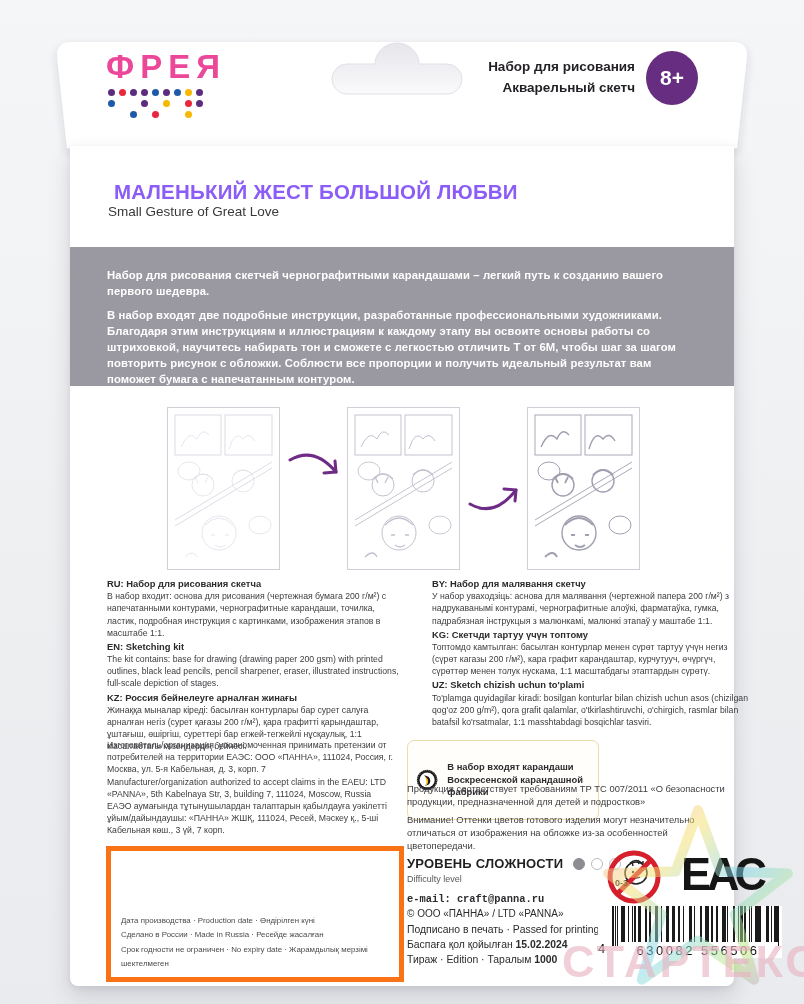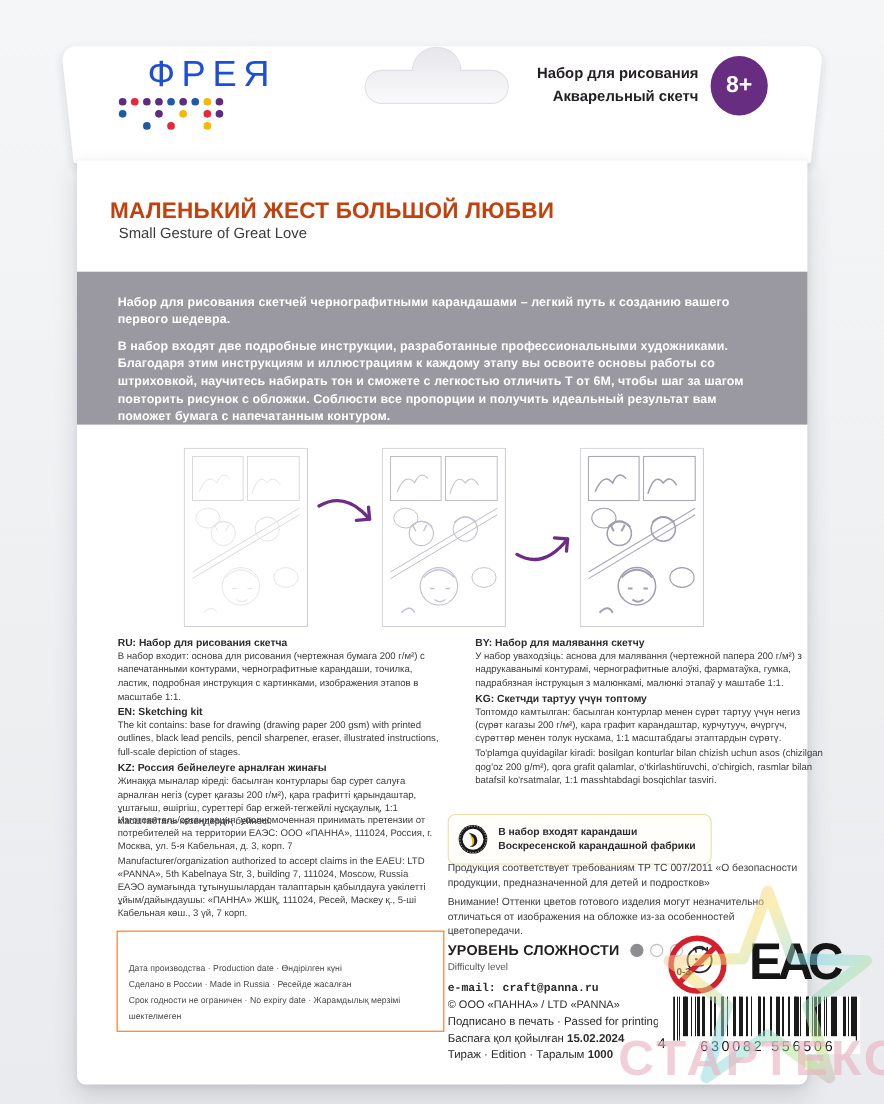--- a/index.html
+++ b/index.html
@@ -13,32 +13,32 @@
   .page{position:absolute;inset:0;}
   
   .card-body{
     position:absolute;left:70px;top:146px;width:664px;height:840px;
     background:#ffffff;border-radius:2px 2px 8px 8px;
     box-shadow:0 10px 22px rgba(50,50,70,.16), 0 2px 6px rgba(50,50,70,.08);
   }
   .flap-svg{position:absolute;left:0;top:0;}
   
   .brand{position:absolute;left:106px;top:50px;}
-  .brand-text{font-size:33px;font-weight:400;letter-spacing:6px;color:#1d4ed8;line-height:1;margin-left:28px;}
+  .brand-text{font-size:33px;font-weight:700;letter-spacing:6px;color:#ec4899;line-height:1;}
   .brand-dots{display:grid;grid-template-columns:repeat(9,11px);grid-auto-rows:11px;margin-top:6px;margin-left:2px;}
   .brand-dots .dot{width:7px;height:7px;border-radius:50%;}
   .brand-dots .empty{background:transparent;}
   
   .product-type{position:absolute;left:420px;top:57px;width:215px;text-align:right;
     font-size:13.5px;font-weight:700;color:#221f25;line-height:1.55;}
   .age-badge{position:absolute;left:646px;top:51px;width:52px;height:54px;border-radius:50%;
     background:#662d80;color:#fff;font-size:21px;font-weight:700;
     display:flex;align-items:center;justify-content:center;}
   
-  .title{position:absolute;left:100px;top:180px;font-size:20.5px;font-weight:800;color:#c2410c;letter-spacing:.2px;}
+  .title{position:absolute;left:114px;top:180px;font-size:20.5px;font-weight:800;color:#8b5cf6;letter-spacing:.2px;}
   .subtitle{position:absolute;left:108px;top:204px;font-size:13.5px;color:#3a3a3a;}
   .article{position:absolute;left:440px;top:186px;width:258px;text-align:right;font-size:15px;font-weight:700;color:#221f20;}
   
   .intro{position:absolute;left:70px;top:247px;width:664px;height:139px;background:#9a99a1;
     box-sizing:border-box;padding:16px 37px 0 37px;color:#ffffff;}
   .intro p{margin:4px 0 8px 0;font-size:11.3px;font-weight:700;line-height:1.42;letter-spacing:.1px;}
   
   .stage{position:absolute;top:407px;width:113px;height:163px;}
   .stage svg{width:100%;height:100%;}
   .stage-1{left:167px;} .stage-2{left:347px;} .stage-3{left:527px;}
@@ -49,27 +49,27 @@
   .arrow-1{left:286px;top:446px;}
   .arrow-2{left:466px;top:476px;}
   
   .langs{position:absolute;left:107px;top:577px;display:flex;gap:33px;}
   .lang-col{font-size:8.7px;line-height:1.4;color:#3c3c40;}
   .lang-col.left{width:292px;} .lang-col.right{width:320px;}
   .lang-title{font-weight:700;font-size:9.4px;color:#2b2b2e;}
   .lang-body{margin-bottom:1px;}
   
   .manufacturer{position:absolute;left:107px;top:739px;width:300px;font-size:8.7px;line-height:1.4;color:#3c3c40;}
-  .pencil-box{position:absolute;left:407px;top:740px;width:240px;box-sizing:border-box;
-    border:1.5px solid #ecdda8;border-radius:7px;padding:8px 8px;display:flex;align-items:center;gap:9px;background:#fffefb;}
+  .pencil-box{position:absolute;left:407px;top:740px;width:192px;box-sizing:border-box;
+    border:1.5px solid #ecdda8;border-radius:7px;padding:20px 8px;display:flex;align-items:center;gap:9px;background:#fffefb;}
   .pencil-box .txt{font-size:9.4px;font-weight:700;line-height:1.35;color:#2b2b2e;}
   .compliance{position:absolute;left:407px;top:783px;width:328px;font-size:9.4px;line-height:1.35;color:#3c3c40;}
   .compliance p{margin:0 0 6px 0;}
   
-  .date-box{position:absolute;left:106px;top:846px;width:298px;height:92px;border:1px solid #f97316;box-sizing:border-box;background:#fff;}
+  .date-box{position:absolute;left:106px;top:846px;width:298px;height:136px;border:5px solid #f97316;box-sizing:border-box;background:#fff;}
   .date-lines{position:absolute;left:10px;right:4px;bottom:6px;font-size:7.9px;line-height:1.8;color:#4a4a4e;}
   
   .difficulty{position:absolute;left:407px;top:856px;display:flex;align-items:center;gap:10px;}
   .difficulty .label{font-size:13px;font-weight:800;color:#221f20;letter-spacing:.2px;}
   .dots3{display:flex;gap:6px;}
   .dots3 span{width:12px;height:12px;border-radius:50%;border:1.5px solid #bcbcc1;box-sizing:border-box;background:#fff;}
   .dots3 span.filled{background:#8c8c91;border-color:#8c8c91;}
   .difficulty-sub{position:absolute;left:407px;top:874px;font-size:9px;color:#58585c;text-align:right;}
   .contact{position:absolute;left:407px;top:892px;font-size:10px;line-height:1.45;color:#2b2b2e;}
   .contact .email{font-weight:700;font-size:10.4px;font-family:Liberation Mono, monospace;}
@@ -236,20 +236,21 @@
       <div class="lang-title">EN: Sketching kit</div>
       <div class="lang-body">The kit contains: base for drawing (drawing paper 200 gsm) with printed outlines, black lead pencils, pencil sharpener, eraser, illustrated instructions, full-scale depiction of stages.</div>
       <div class="lang-title">KZ: Россия бейнелеуге арналған жинағы</div>
       <div class="lang-body">Жинаққа мыналар кіреді: басылған контурлары бар сурет салуға арналған негіз (сурет қағазы 200 г/м²), қара графитті қарындаштар, ұштағыш, өшіргіш, суреттері бар егжей-тегжейлі нұсқаулық, 1:1 масштабтағы кезеңдердің бейнесі.</div>
     </div>
     <div class="lang-col right">
       <div class="lang-title">BY: Набор для малявання скетчу</div>
       <div class="lang-body">У набор уваходзіць: аснова для малявання (чертежной папера 200 г/м²) з надрукаванымі контурамі, чернографитные алоўкі, фарматаўка, гумка, падрабязная інструкцыя з малюнкамі, малюнкі этапаў у маштабе 1:1.</div>
       <div class="lang-title">KG: Скетчди тартуу үчүн топтому</div>
       <div class="lang-body">Топтомдо камтылган: басылган контурлар менен сүрөт тартуу үчүн негиз (сүрөт кагазы 200 г/м²), кара графит карандаштар, курчутууч, өчүргүч, сүрөттөр менен толук нускама, 1:1 масштабдагы этаптардын сүрөтү.</div>
+      <div class="lang-title">UZ: Sketch chizish uchun to'plami</div>
       <div class="lang-body">To'plamga quyidagilar kiradi: bosilgan konturlar bilan chizish uchun asos (chizilgan qog'oz 200 g/m²), qora grafit qalamlar, o'tkirlashtiruvchi, o'chirgich, rasmlar bilan batafsil ko'rsatmalar, 1:1 masshtabdagi bosqichlar tasviri.</div>
     </div>
   </div>
 
   <div class="manufacturer">
     <div>Изготовитель/организация, уполномоченная принимать претензии от потребителей на территории ЕАЭС: ООО «ПАННА», 111024, Россия, г. Москва, ул. 5-я Кабельная, д. 3, корп. 7</div>
     <div>Manufacturer/organization authorized to accept claims in the EAEU: LTD «PANNA», 5th Kabelnaya Str, 3, building 7, 111024, Moscow, Russia</div>
     <div>ЕАЭО аумағында тұтынушылардан талаптарын қабылдауға уәкілетті ұйым/дайындаушы: «ПАННА» ЖШҚ, 111024, Ресей, Мәскеу қ., 5-ші Кабельная көш., 3 үй, 7 корп.</div>
   </div>
 

